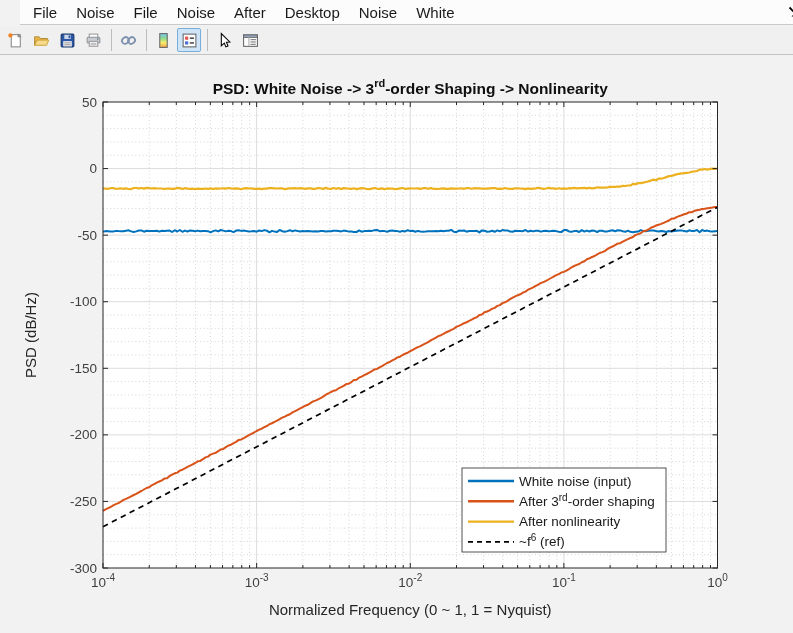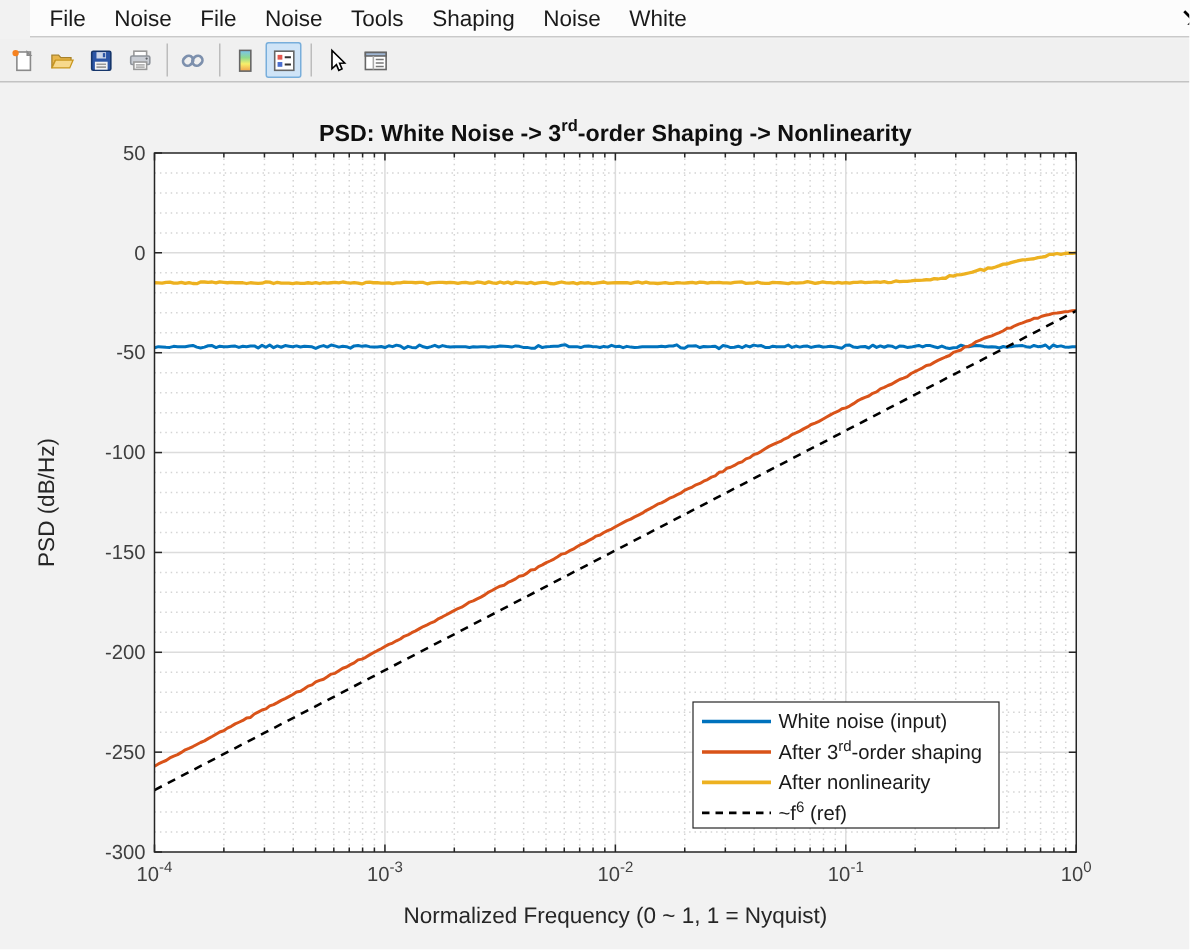--- a/index.html
+++ b/index.html
@@ -20,22 +20,22 @@
 </style>
 </head>
 <body>
 
 <div class="app">
   <div class="menubar">
       <span class="menu-item">File</span>
       <span class="menu-item">Noise</span>
       <span class="menu-item">File</span>
       <span class="menu-item">Noise</span>
-      <span class="menu-item">Tools</span>
-      <span class="menu-item">Shaping</span>
+      <span class="menu-item">After</span>
+      <span class="menu-item">Desktop</span>
       <span class="menu-item">Noise</span>
       <span class="menu-item">White</span>
       <span class="menubar-arrow"><svg width="14" height="14" viewBox="0 0 14 14">
           <line x1="2.5" y1="2.5" x2="7.5" y2="7.5" stroke="#000" stroke-width="1.8"></line>
           <polygon points="11.5,11.5 4.5,11.5 11.5,4.5" fill="#000"></polygon>
         </svg></span>
     </div>
   <div class="toolbar">
       <button class="tbtn">
         <svg width="17" height="17" viewBox="0 0 16 16">

